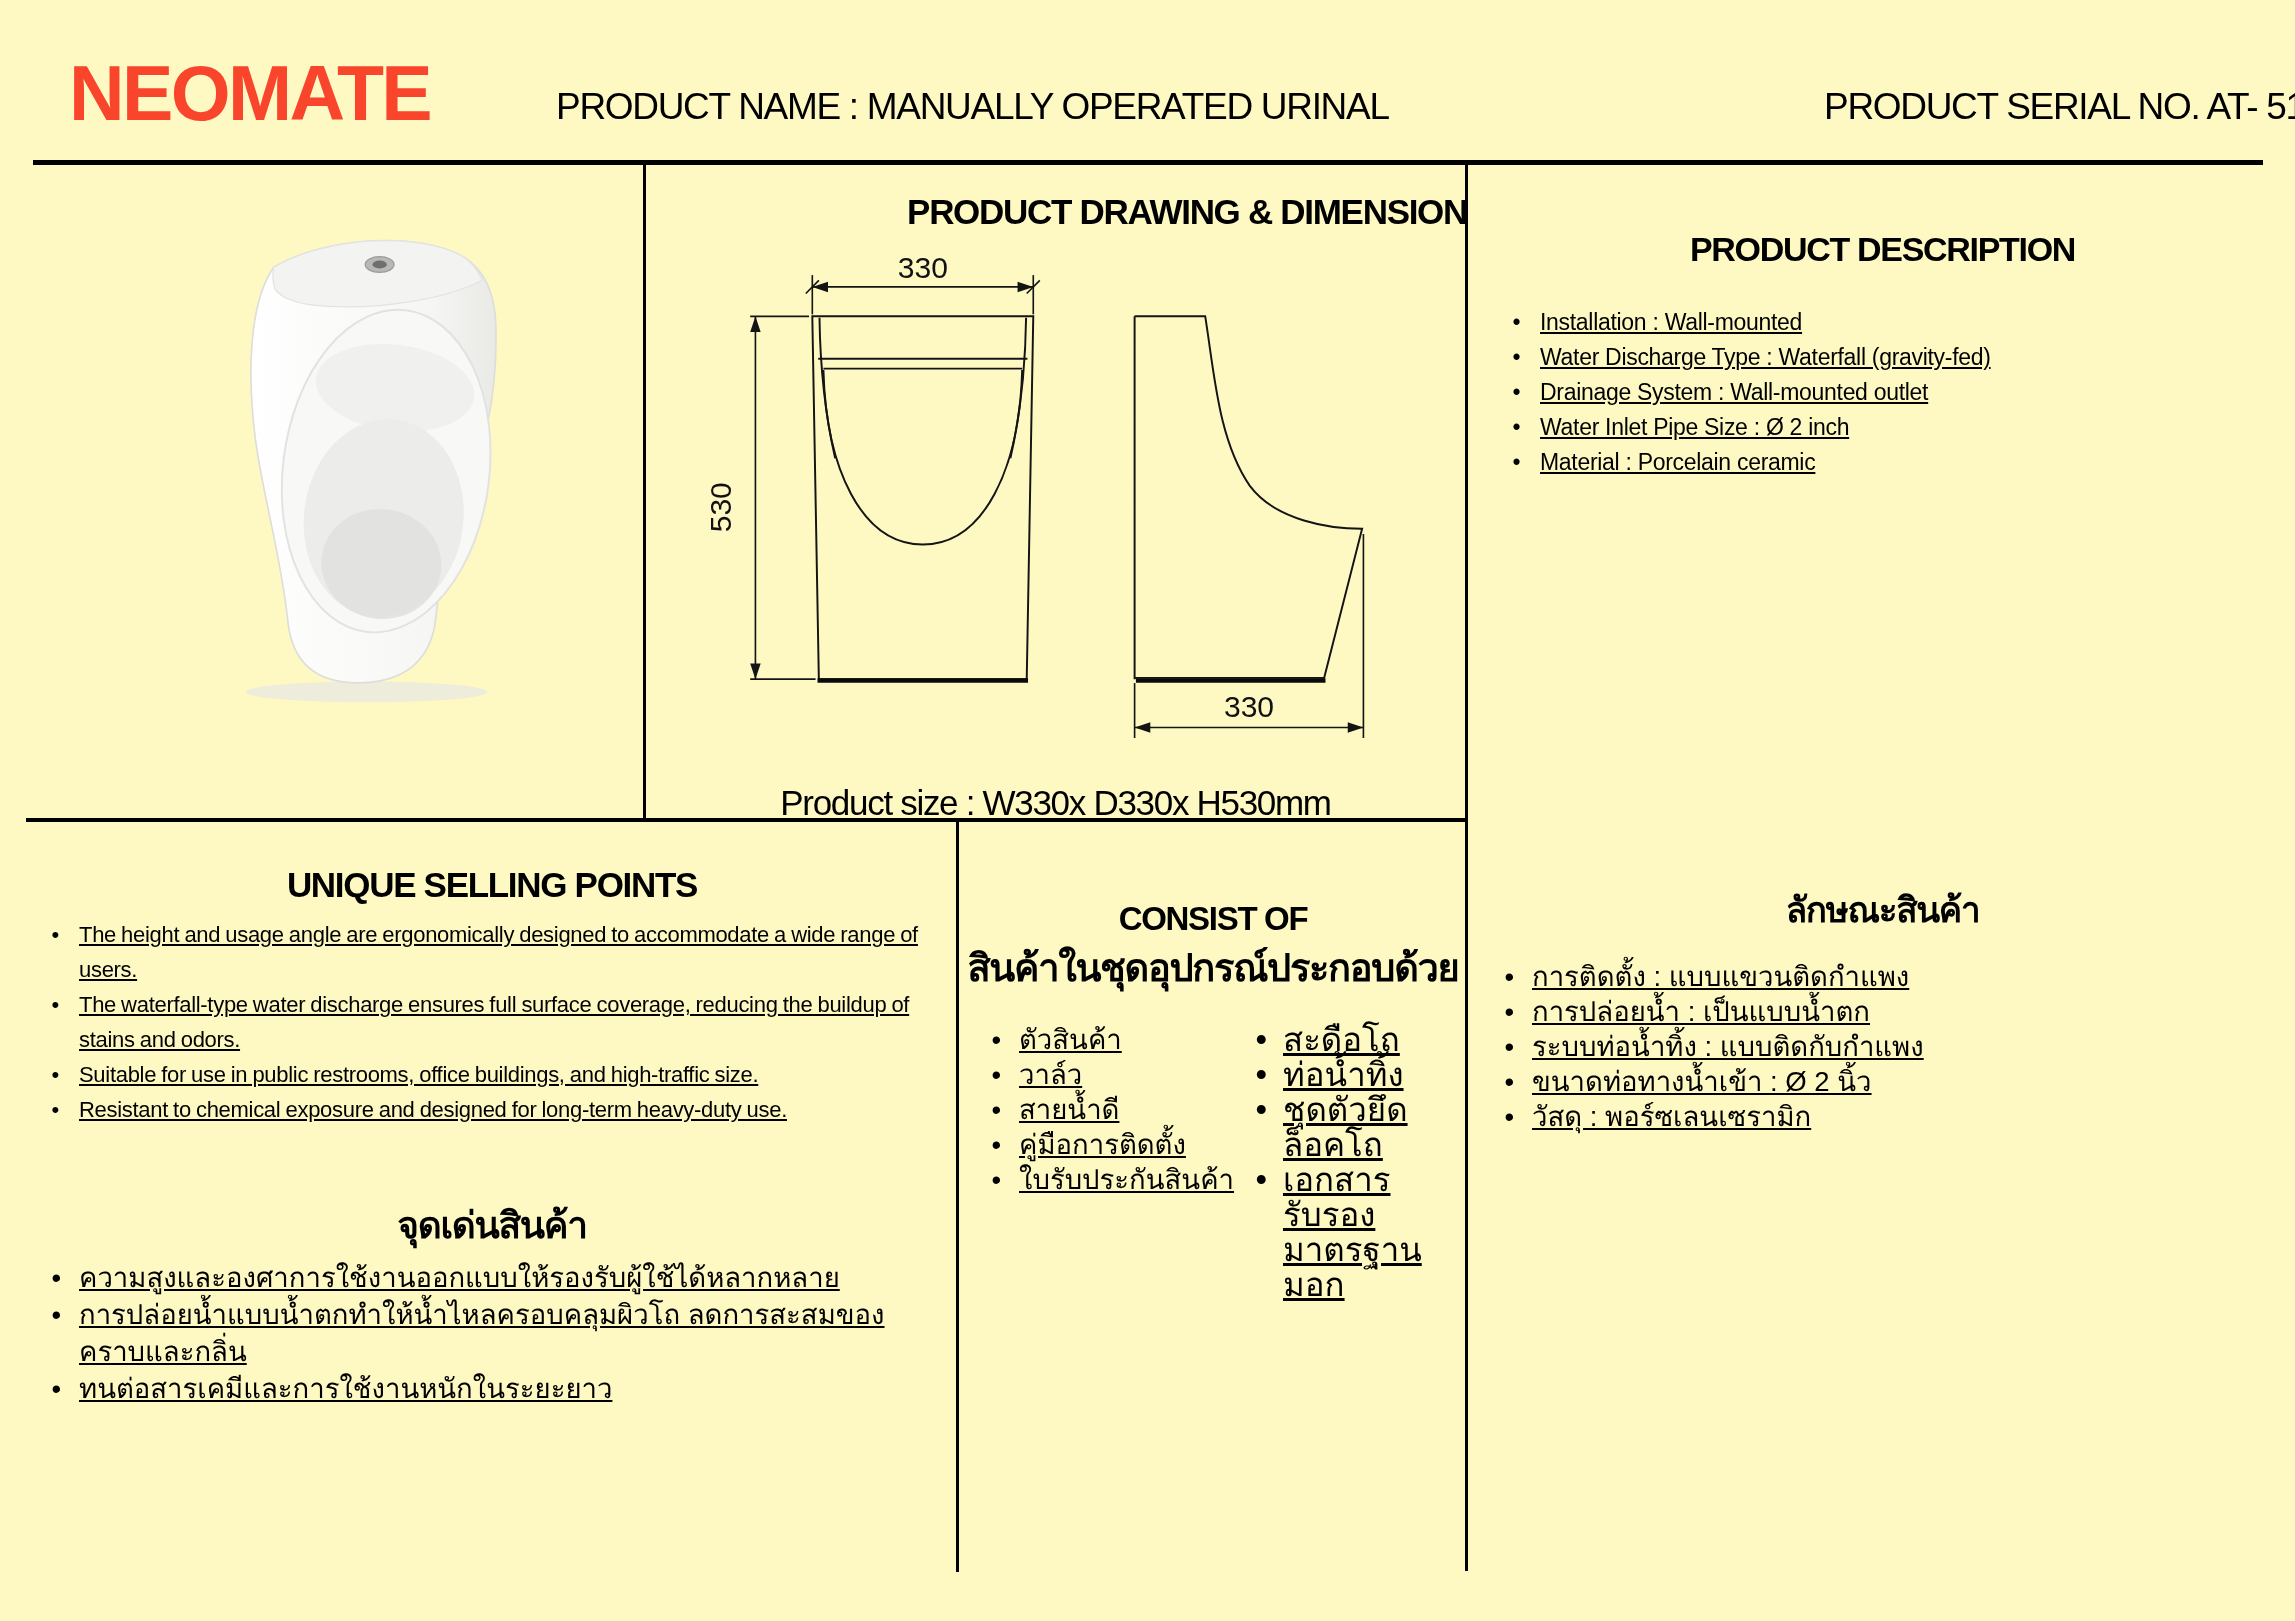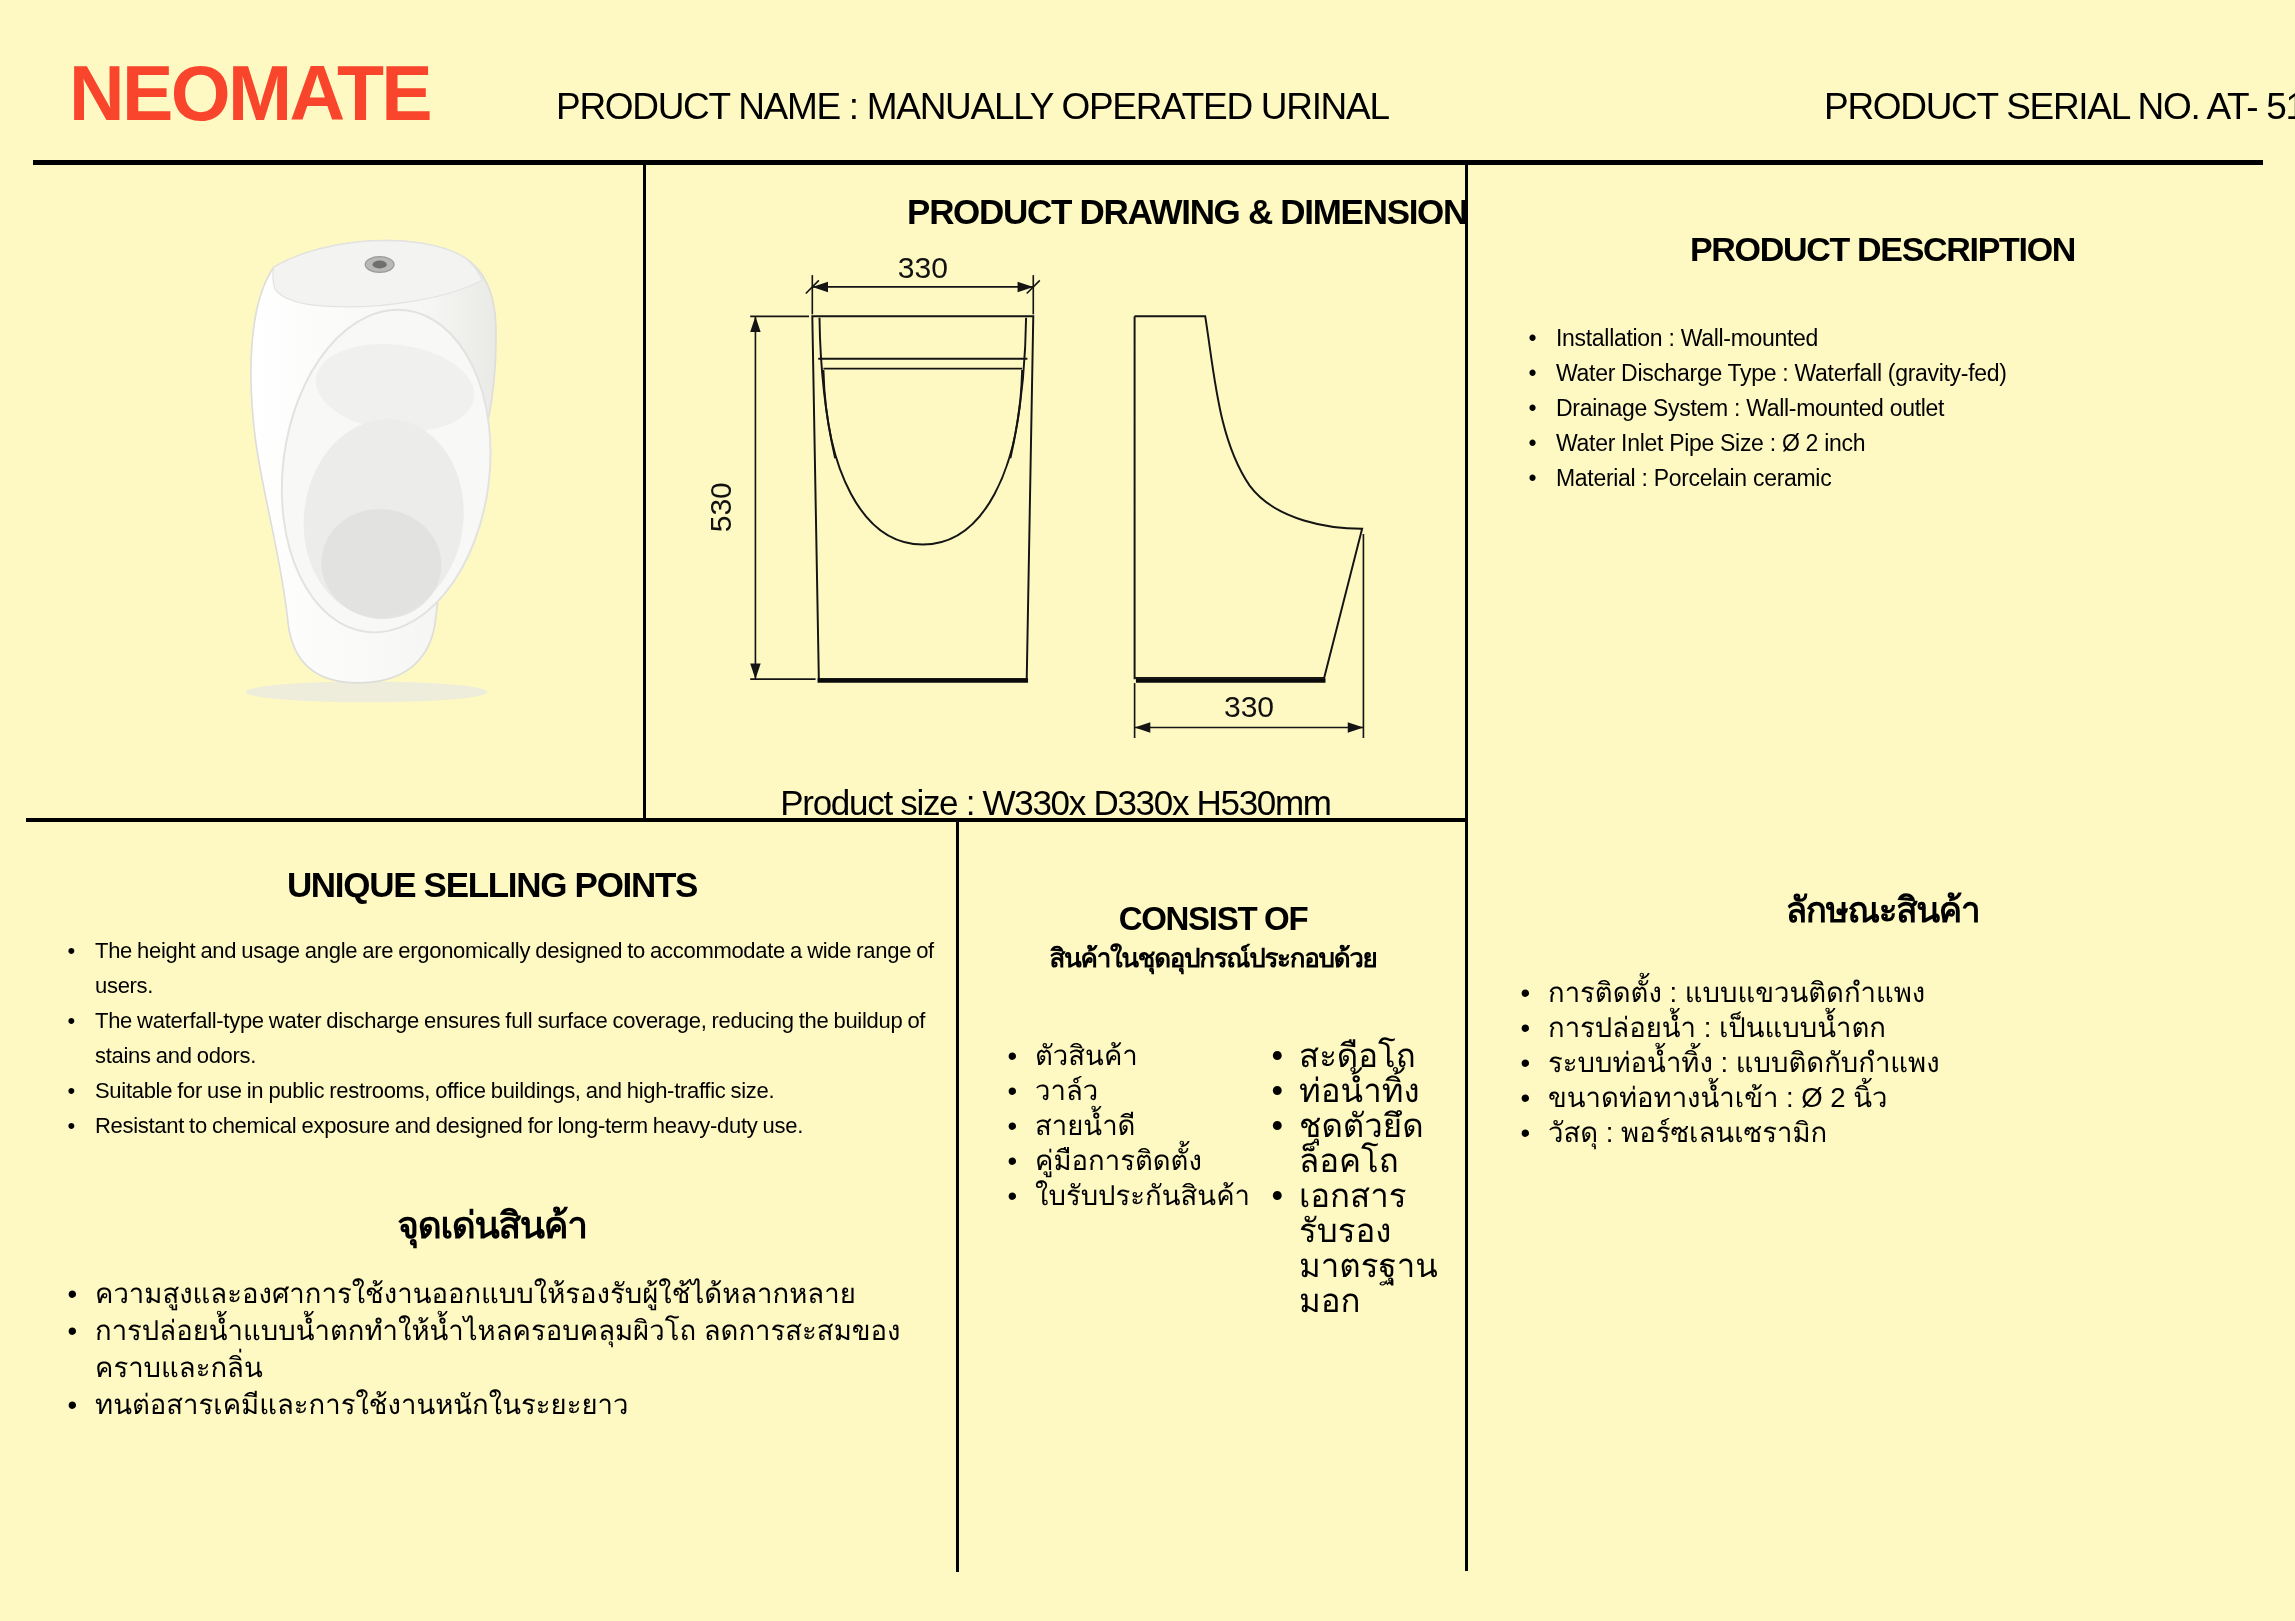--- a/index.html
+++ b/index.html
@@ -23,24 +23,24 @@
   .rule-v2{left:1465px; top:165px; width:3.3px; height:1406px;}
   .rule-h2{left:26px; top:818px; width:1442px; height:3.9px;}
   .rule-v3{left:956px; top:822px; width:3.3px; height:750px;}
   
   .sec-title{position:absolute; font-weight:bold; letter-spacing:-1.3px; text-align:center; white-space:nowrap;}
   .drawing-title{left:644px; width:823px; top:192px; font-size:35px;text-align:right;}
   .desc-title{left:1469px; width:827px; top:230px; font-size:34px;}
   .usp-title{left:26px; width:932px; top:865px; font-size:35px;}
   .th-high-title{left:26px; width:932px; top:1195px; font-size:37px;}
   .consist-title{left:960px; width:506px; top:900px; font-size:33px;}
-  .consist-sub{left:960px; width:506px; top:937px; font-size:26px;}
+  .consist-sub{left:960px; width:506px; top:937px; font-size:38px;}
   .char-title{left:1469px; width:827px; top:882px; font-size:35px;}
   
-  ul.plain{list-style:none; margin:16px; padding:0; position:absolute;}
+  ul.plain{list-style:none; margin:0; padding:0; position:absolute;text-decoration:underline;}
   ul.plain li{position:relative; padding-left:30px;}
   ul.plain li::before{content:"\2022"; position:absolute; left:2.6px; top:0;}
   .desc-list{left:1510px; top:305px; width:752px; font-size:23px; line-height:35px; letter-spacing:-0.3px;}
   .usp-list{left:49px; top:917px; width:901px; font-size:22px; line-height:35px; letter-spacing:-0.3px; word-spacing:-0.7px;}
   .th-high-list{left:49px; top:1259px; width:896px; font-size:27.5px; line-height:37px;}
   .consist-left{left:989px; top:1022px; width:253px; font-size:27.5px; line-height:35px;}
   .consist-right{left:1253px; top:1022px; width:211px; font-size:33px; line-height:35px;}
   .char-list{left:1502px; top:959px; width:752px; font-size:27.5px; line-height:35px;}
   
   .draw-svg{position:absolute; left:644px; top:249px;}

